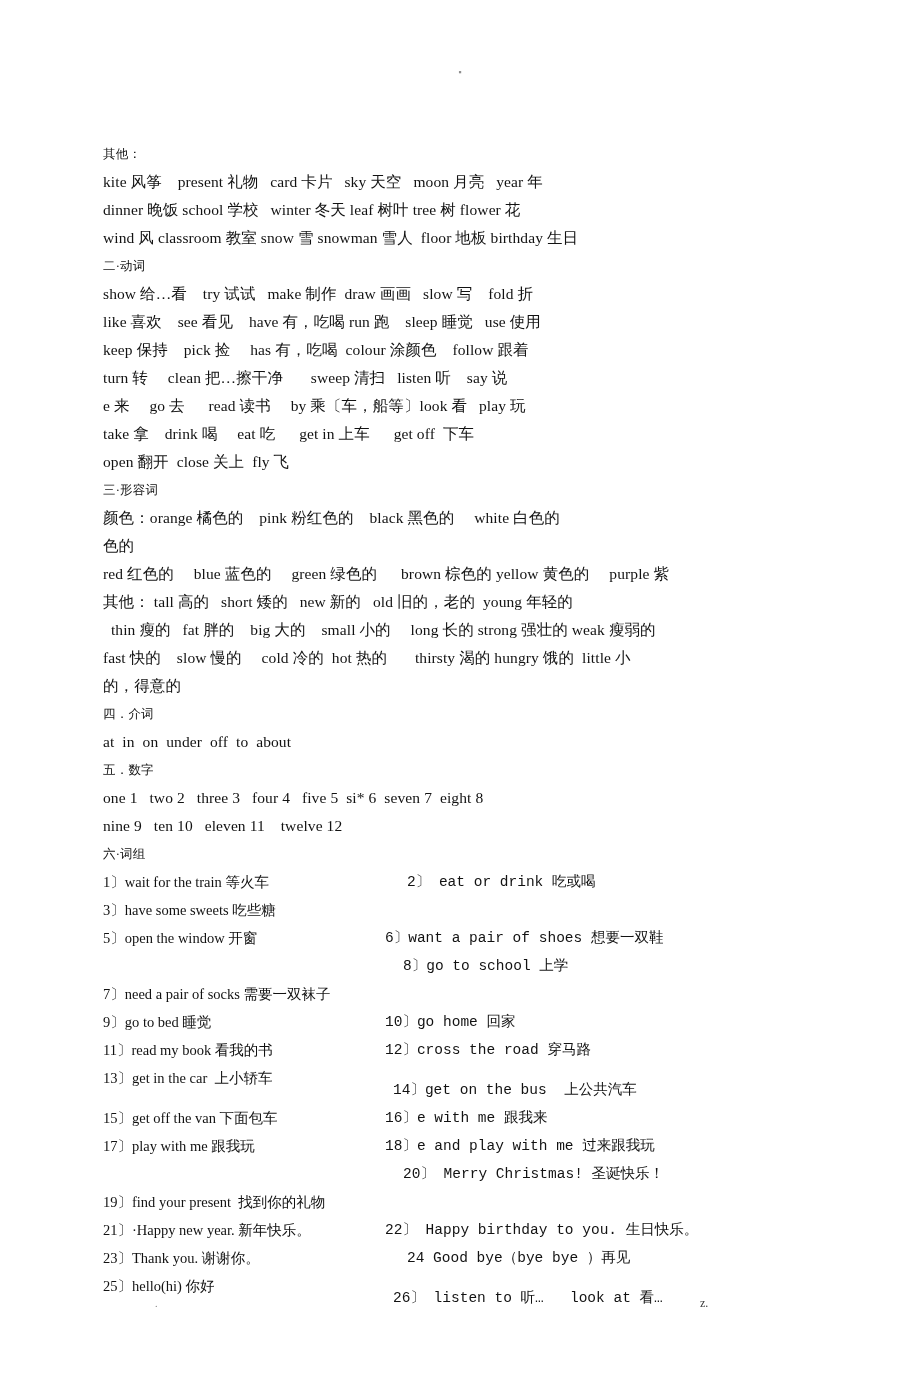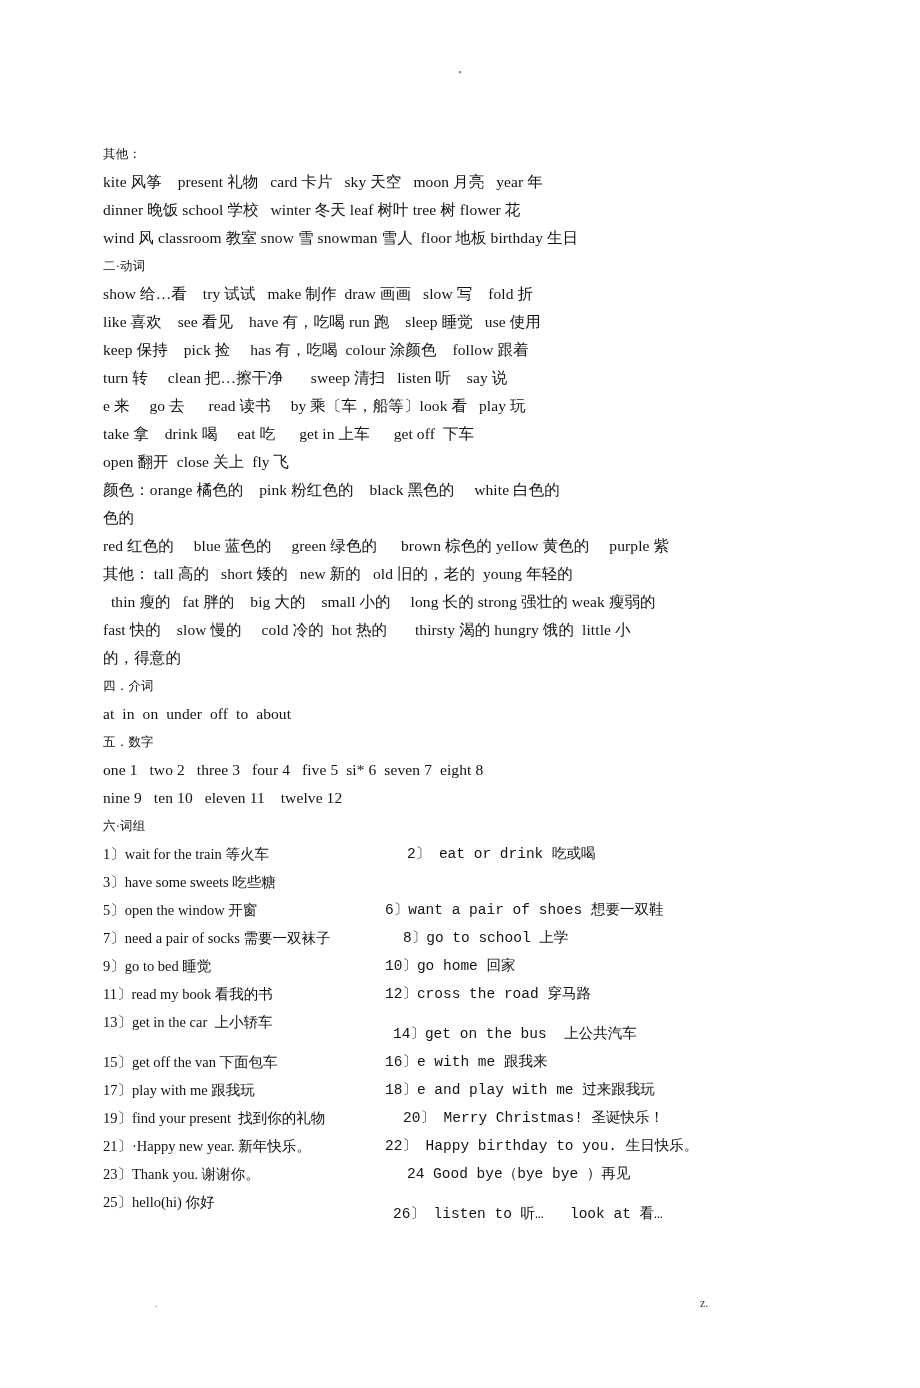--- a/index.html
+++ b/index.html
@@ -90,20 +90,21 @@
     width: 282px;
     flex: 0 0 282px;
   }
   .phrase-row .col-b {
     flex: 1 1 auto;
     font-family: Liberation Mono, monospace;
   }
   .phrase-row .col-a.wide {
     width: 300px;
     flex: 0 0 300px;
+    margin-top: 28px;
   }
   .phrase-row .col-b.ind-1 { padding-left: 22px; }
   .phrase-row .col-b.ind-2 { padding-left: 8px; margin-top: 12px; }
 </style>
 </head>
 <body>
 
 <div class="page">
 
   <div class="running-head">
@@ -119,20 +120,21 @@
 
     <div class="sec-head">二·动词</div>
     <div class="line">show 给…看    try 试试   make 制作  draw 画画   slow 写    fold 折</div>
     <div class="line">like 喜欢    see 看见    have 有，吃喝 run 跑    sleep 睡觉   use 使用</div>
     <div class="line">keep 保持    pick 捡     has 有，吃喝  colour 涂颜色    follow 跟着</div>
     <div class="line">turn 转     clean 把…擦干净       sweep 清扫   listen 听    say 说</div>
     <div class="line">e 来     go 去      read 读书     by 乘〔车，船等〕look 看   play 玩</div>
     <div class="line">take 拿    drink 喝     eat 吃      get in 上车      get off  下车</div>
     <div class="line">open 翻开  close 关上  fly 飞</div>
 
+    <div class="sec-head">三·形容词</div>
     <div class="line">颜色：orange 橘色的    pink 粉红色的    black 黑色的     white 白色的</div>
     <div class="line">色的</div>
     <div class="line">red 红色的     blue 蓝色的     green 绿色的      brown 棕色的 yellow 黄色的     purple 紫</div>
     <div class="line">其他： tall 高的   short 矮的   new 新的   old 旧的，老的  young 年轻的</div>
     <div class="line">  thin 瘦的   fat 胖的    big 大的    small 小的     long 长的 strong 强壮的 weak 瘦弱的</div>
     <div class="line">fast 快的    slow 慢的     cold 冷的  hot 热的       thirsty 渴的 hungry 饿的  little 小</div>
     <div class="line">的，得意的</div>
 
     <div class="sec-head">四．介词</div>
     <div class="line">at  in  on  under  off  to  about</div>

